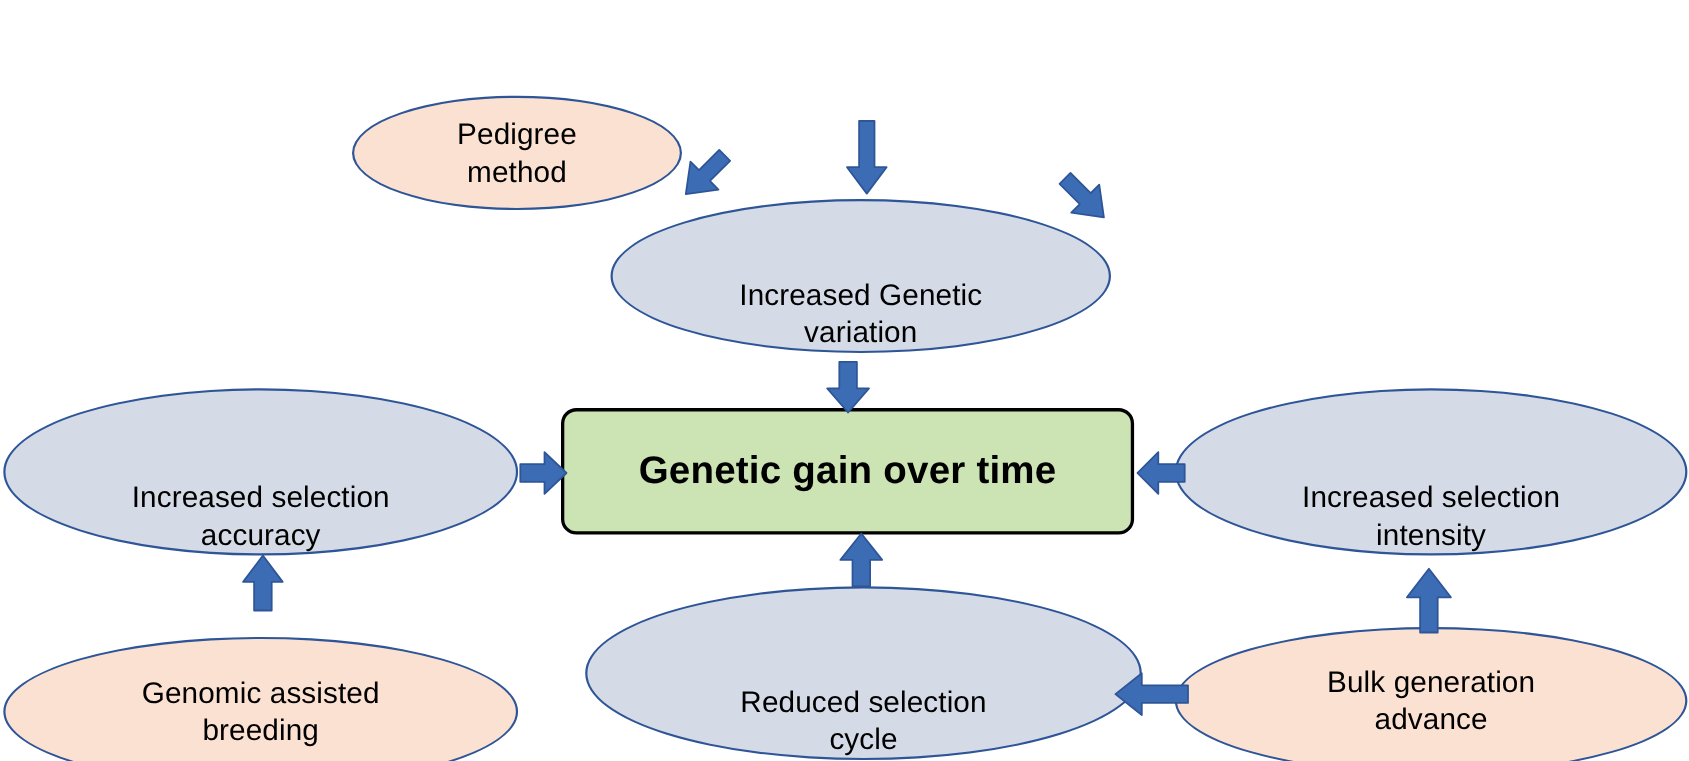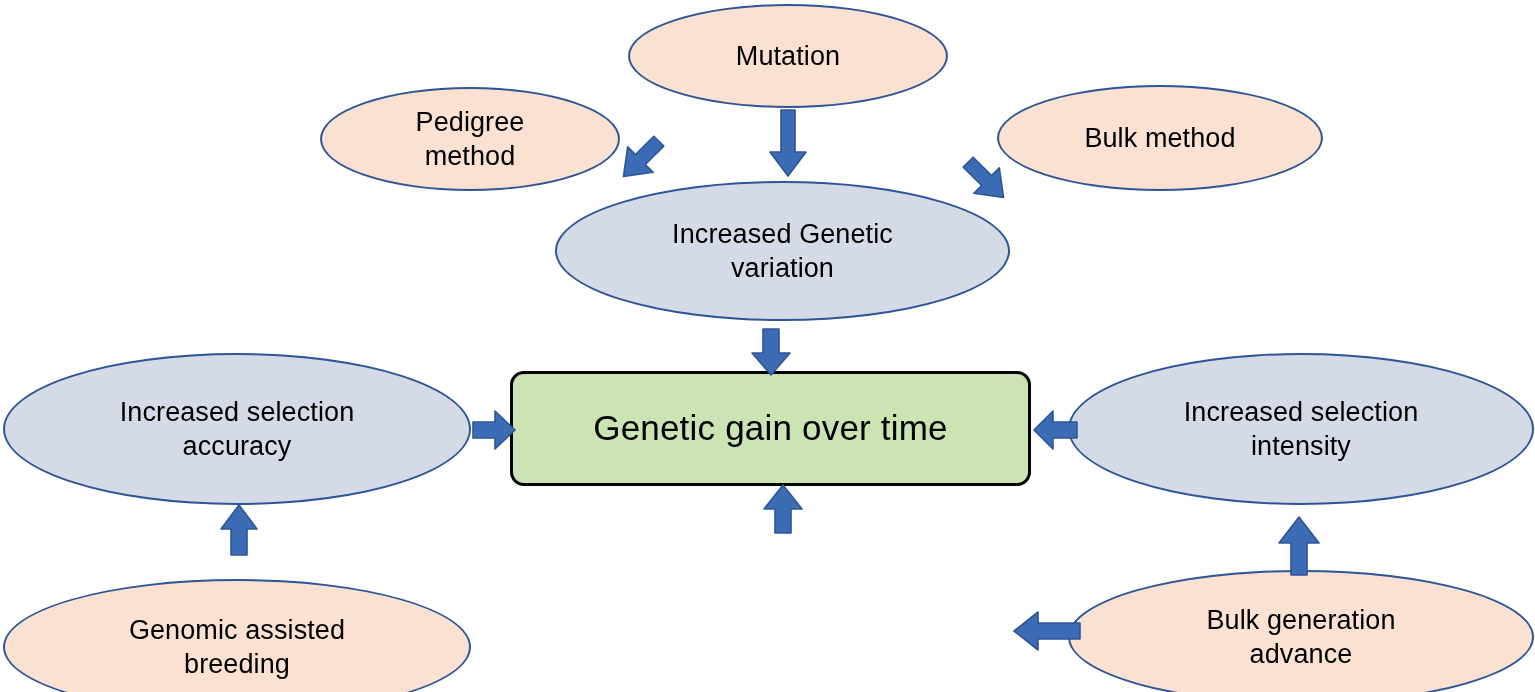--- a/index.html
+++ b/index.html
@@ -26,64 +26,58 @@
     justify-content: center;
     text-align: center;
     line-height: 1.26;
     color: #000000;
   }
   .ellipse {
     border-radius: 50%;
     border: 2.5px solid #2E5597;
   }
   .fill-peach { background: #FBE1D1; }
-  .fill-blue  { background: #D4DAE6; }
+  .fill-blue  { background: #D4DAE6; align-items: flex-end; }
   .node-label {
     display: block;
     width: 92%;
     white-space: pre-line;
     font-size: 27px;
     letter-spacing: 0.1px;
   }
   
   .target-box {
     border: 3.5px solid #000000;
     border-radius: 14px;
     background: #CCE3B4;
   }
   .target-box .node-label {
-    font-weight: normal;
+    font-weight: bold;
     font-size: 35px;
     letter-spacing: 0.2px;
     text-align: center;
   }
   
   .arrow {
     position: absolute;
     pointer-events: none;
   }
   .arrow svg { display: block; overflow: visible; }
 </style>
 </head>
 <body>
 
 <div id="diagram-canvas">
 
-  <div class="node ellipse fill-peach" style="left:628px; top:4px; width:320px; height:104px;">
-    <span class="node-label">Mutation</span>
-  </div>
 
   <div class="node ellipse fill-peach" style="left:320px; top:87px; width:300px; height:104px;">
     <span class="node-label">Pedigree
 method</span>
   </div>
 
-  <div class="node ellipse fill-peach" style="left:997px; top:85px; width:326px; height:106px;">
-    <span class="node-label">Bulk method</span>
-  </div>
 
   <div class="node ellipse fill-blue" style="left:555px; top:181px; width:455px; height:140px;">
     <span class="node-label">Increased Genetic
 variation</span>
   </div>
 
   <div class="node target-box" style="left:510px; top:371px; width:521px; height:115px;">
     <span class="node-label">Genetic gain over time</span>
   </div>
 
@@ -95,20 +89,24 @@
   <div class="node ellipse fill-blue" style="left:1068px; top:353px; width:466px; height:152px;">
     <span class="node-label">Increased selection
 intensity</span>
   </div>
 
   <div class="node ellipse fill-peach" style="left:3px; top:579px; width:468px; height:136px;">
     <span class="node-label">Genomic assisted
 breeding</span>
   </div>
 
+  <div class="node ellipse fill-blue" style="left:532px; top:533px; width:506px; height:158px;">
+    <span class="node-label">Reduced selection
+cycle</span>
+  </div>
 
   <div class="node ellipse fill-peach" style="left:1068px; top:570px; width:466px; height:134px;">
     <span class="node-label">Bulk generation
 advance</span>
   </div>
 
   <div class="arrow" style="left:766px; top:110px; width:44px; height:68px;">
     <svg width="44" height="68" viewBox="0 0 44 68">
       <polygon points="15,0 29,0 29,42 40,42 22,66 4,42 15,42" fill="#3C6CB4" stroke="#2E5597" stroke-width="1.6" stroke-linejoin="round"></polygon>
     </svg>

